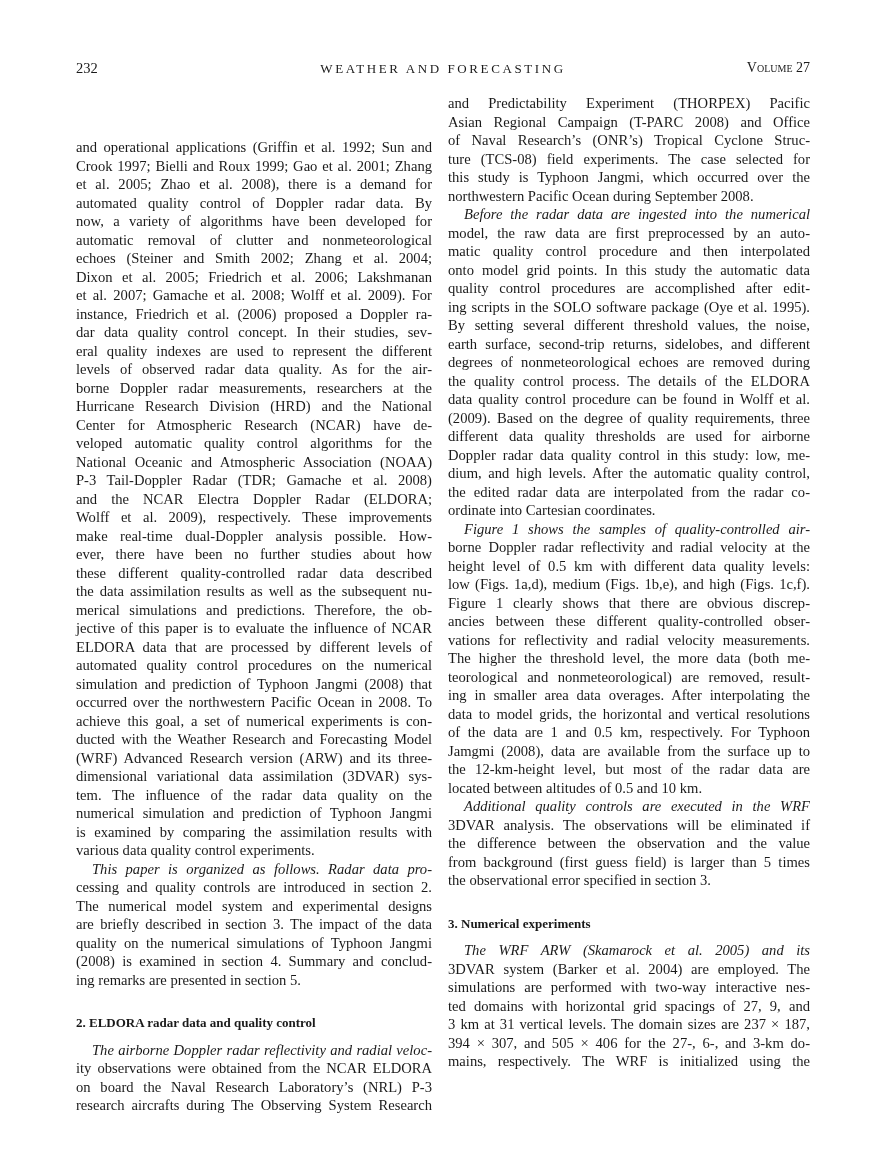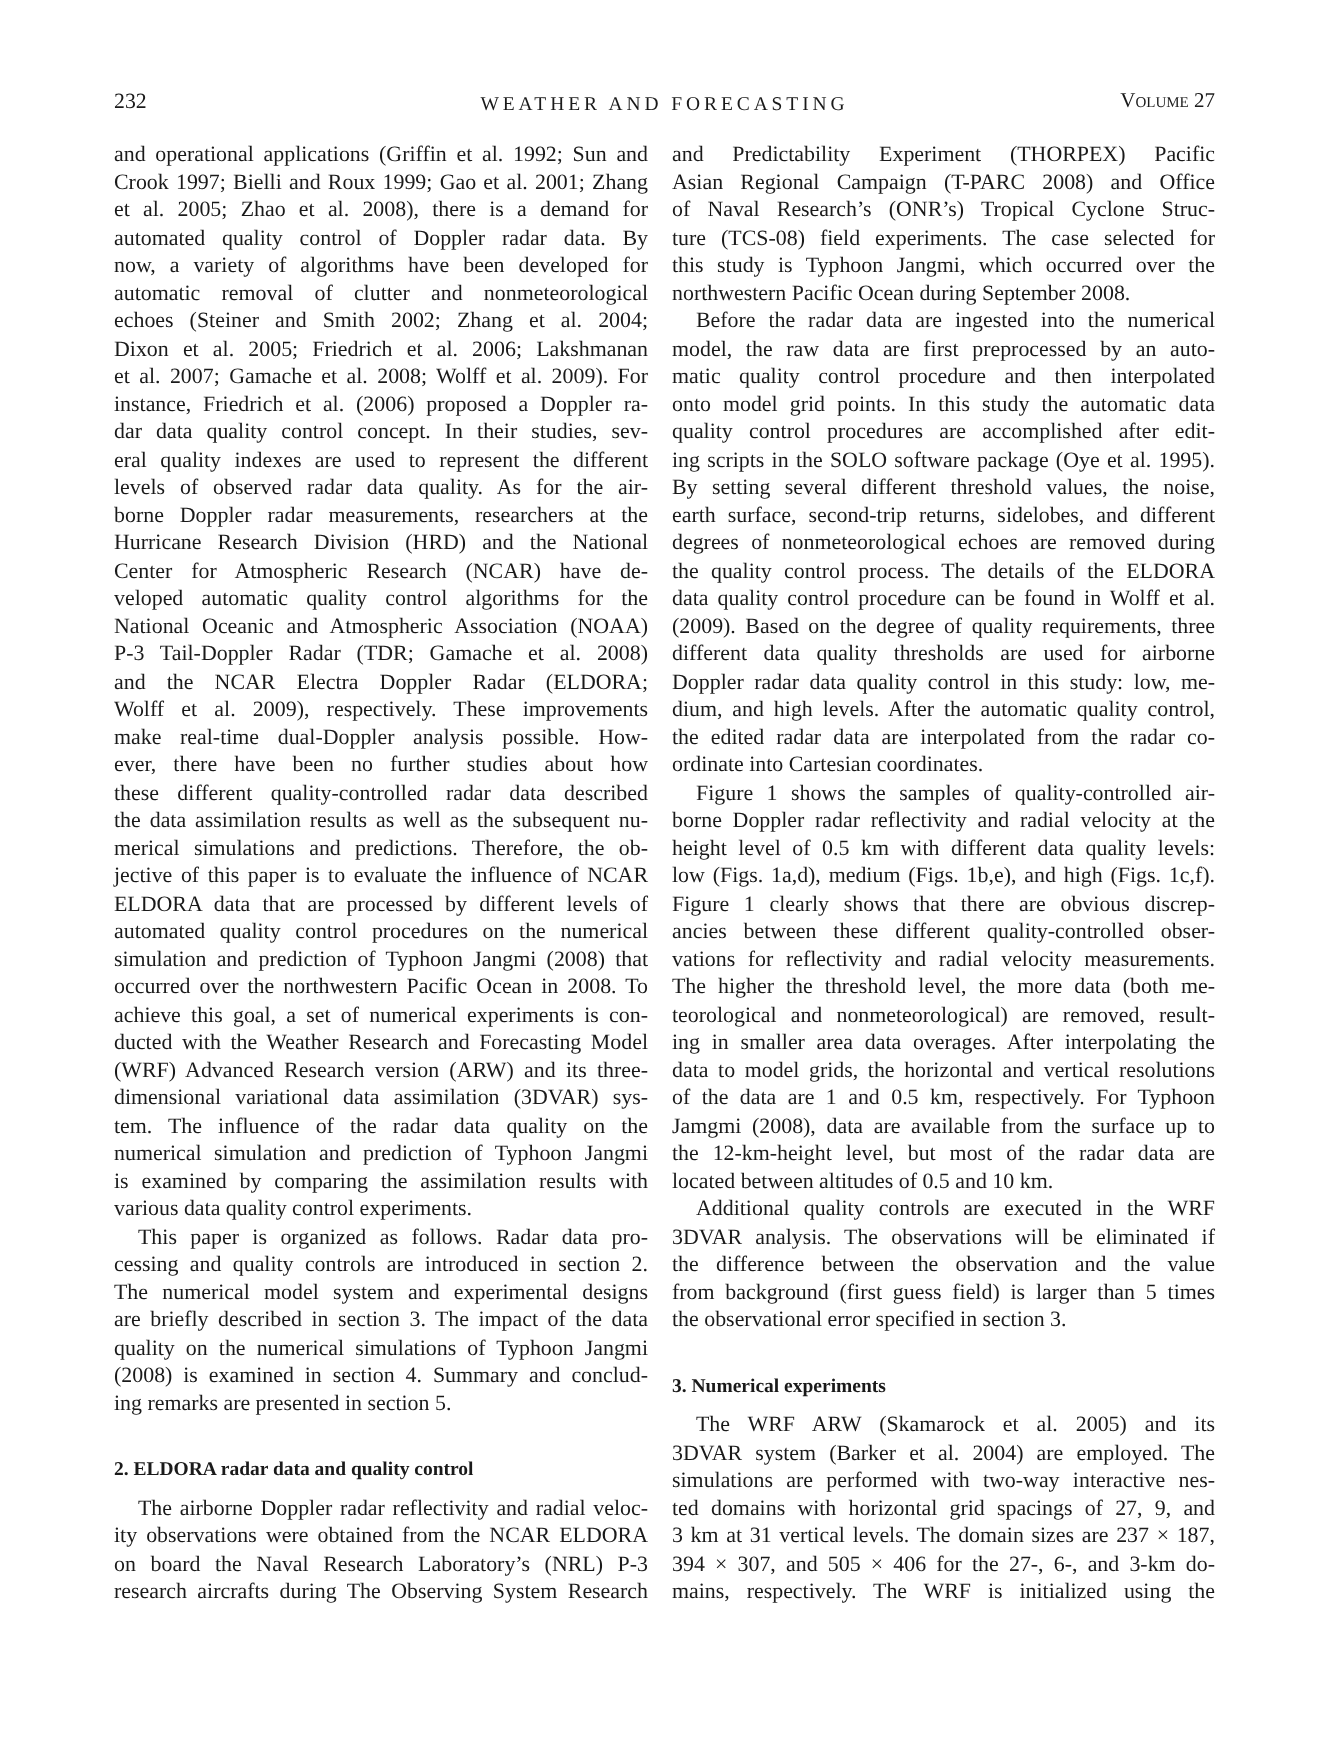--- a/index.html
+++ b/index.html
@@ -5,25 +5,25 @@
   html, body { margin: 0; padding: 0; background: #ffffff; }
   body { width: 881px; height: 1176px; position: relative; overflow: hidden;
          font-family: "Liberation Serif", "DejaVu Serif", serif; color: #1a1a1a; }
   .header { position: absolute; top: 60px; left: 76px; width: 734px; height: 20px;
             font-size: 14.5px; }
   .header .pnum { position: absolute; left: 0; top: 0; }
   .header .journal { position: absolute; left: 0; width: 100%; text-align: center; top: 0;
                      letter-spacing: 2.6px; font-size: 13px; top: 1px; }
   .header .vol { position: absolute; right: 0; top: 0; font-variant: small-caps; font-size: 14px; }
   .col { position: absolute; top: 94px; font-size: 14.6px; line-height: 18.5px; }
-  .col.left { left: 76px; width: 356px; }
+  .col.left { left: 76px; width: 356px; margin-top: 44px; }
   .col.right { left: 448px; width: 362px; }
   .line { display: block; white-space: nowrap; text-align: justify; text-align-last: justify; height: 18.5px; }
   .line.last { text-align-last: left; }
-  .line.indent { padding-left: 16px; }
+  .line.indent { padding-left: 16px; font-style: italic; }
   .heading { font-weight: bold; font-size: 13px; height: 18.5px; white-space: nowrap; }
   .gap-lg { height: 25px; }
   .gap-sm { height: 8px; }
 </style>
 </head>
 <body>
 
 <div class="header">
   <span class="pnum">232</span>
   <span class="journal">WEATHER AND FORECASTING</span>

